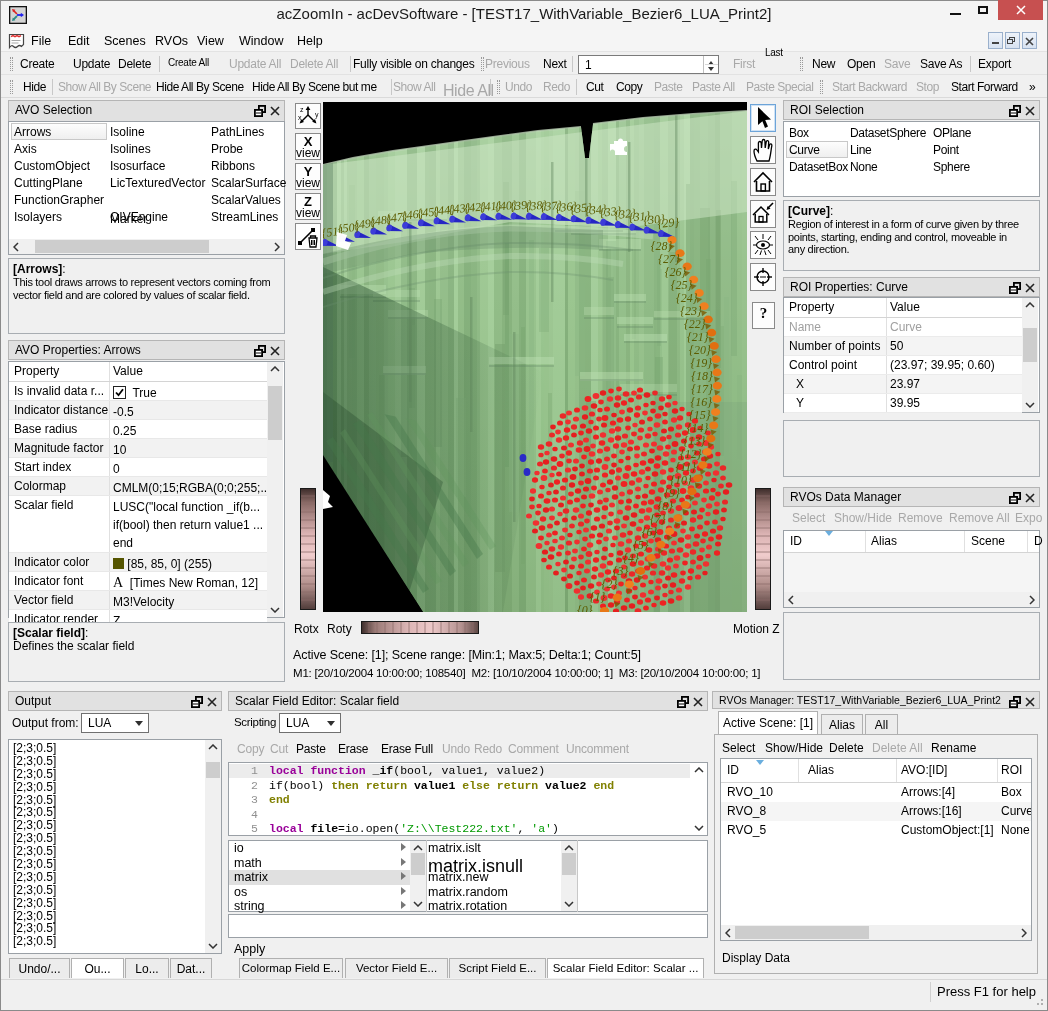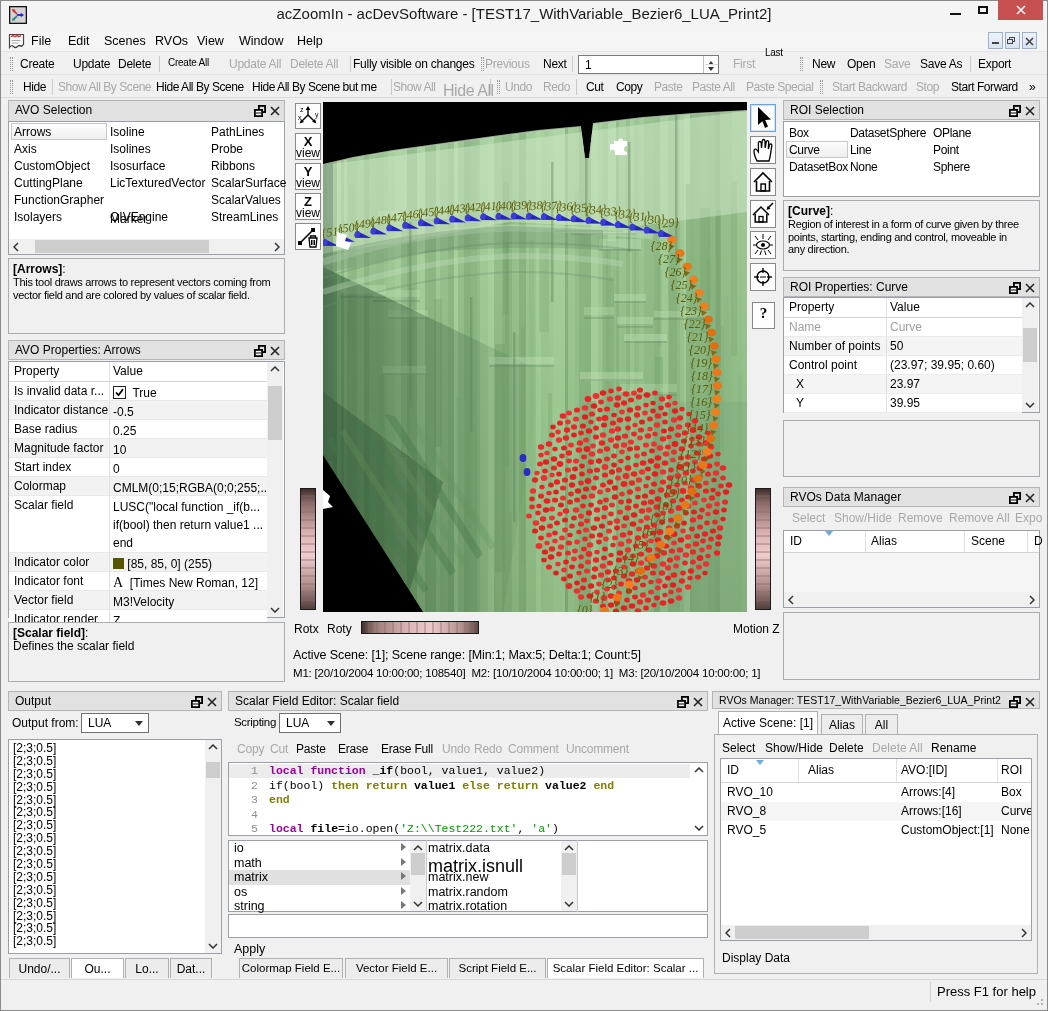--- a/index.html
+++ b/index.html
@@ -1646,21 +1646,21 @@
 <div class="sb" style="left:410px;top:841px;width:16px;height:70px;background:#f0f0f0;">
     <svg class="abs" style="left:3px;top:4px" width="10" height="6" viewBox="0 0 10 6">
       <path d="M1 5 L5 1 L9 5" stroke="#333" stroke-width="1.5" fill="none"></path>
     </svg>
     <svg class="abs" style="left:3px;top:60px" width="10" height="6" viewBox="0 0 10 6">
       <path d="M1 1 L5 5 L9 1" stroke="#333" stroke-width="1.5" fill="none"></path>
     </svg>
     <div class="sbth" style="left:1px;top:12px;width:14px;height:22px;"></div>
   </div>
 <div class="abs" style="left:426px;top:840px;width:1px;height:72px;background:#c8c8c8;"></div>
-<div class="abs" style="left:428px;top:841px;font-size:12.5px;">matrix.data</div>
+<div class="abs" style="left:428px;top:841px;font-size:12.5px;">matrix.islt</div>
 <div class="abs" style="left:428px;top:855.6px;font-size:18px;">matrix.isnull</div>
 <div class="abs" style="left:428px;top:870.2px;font-size:12.5px;">matrix.new</div>
 <div class="abs" style="left:428px;top:884.8000000000001px;font-size:12.5px;">matrix.random</div>
 <div class="abs" style="left:428px;top:899.4000000000001px;font-size:12.5px;">matrix.rotation</div>
 <div class="sb" style="left:561px;top:841px;width:16px;height:70px;background:#f0f0f0;">
     <svg class="abs" style="left:3px;top:4px" width="10" height="6" viewBox="0 0 10 6">
       <path d="M1 5 L5 1 L9 5" stroke="#333" stroke-width="1.5" fill="none"></path>
     </svg>
     <svg class="abs" style="left:3px;top:60px" width="10" height="6" viewBox="0 0 10 6">
       <path d="M1 1 L5 5 L9 1" stroke="#333" stroke-width="1.5" fill="none"></path>

